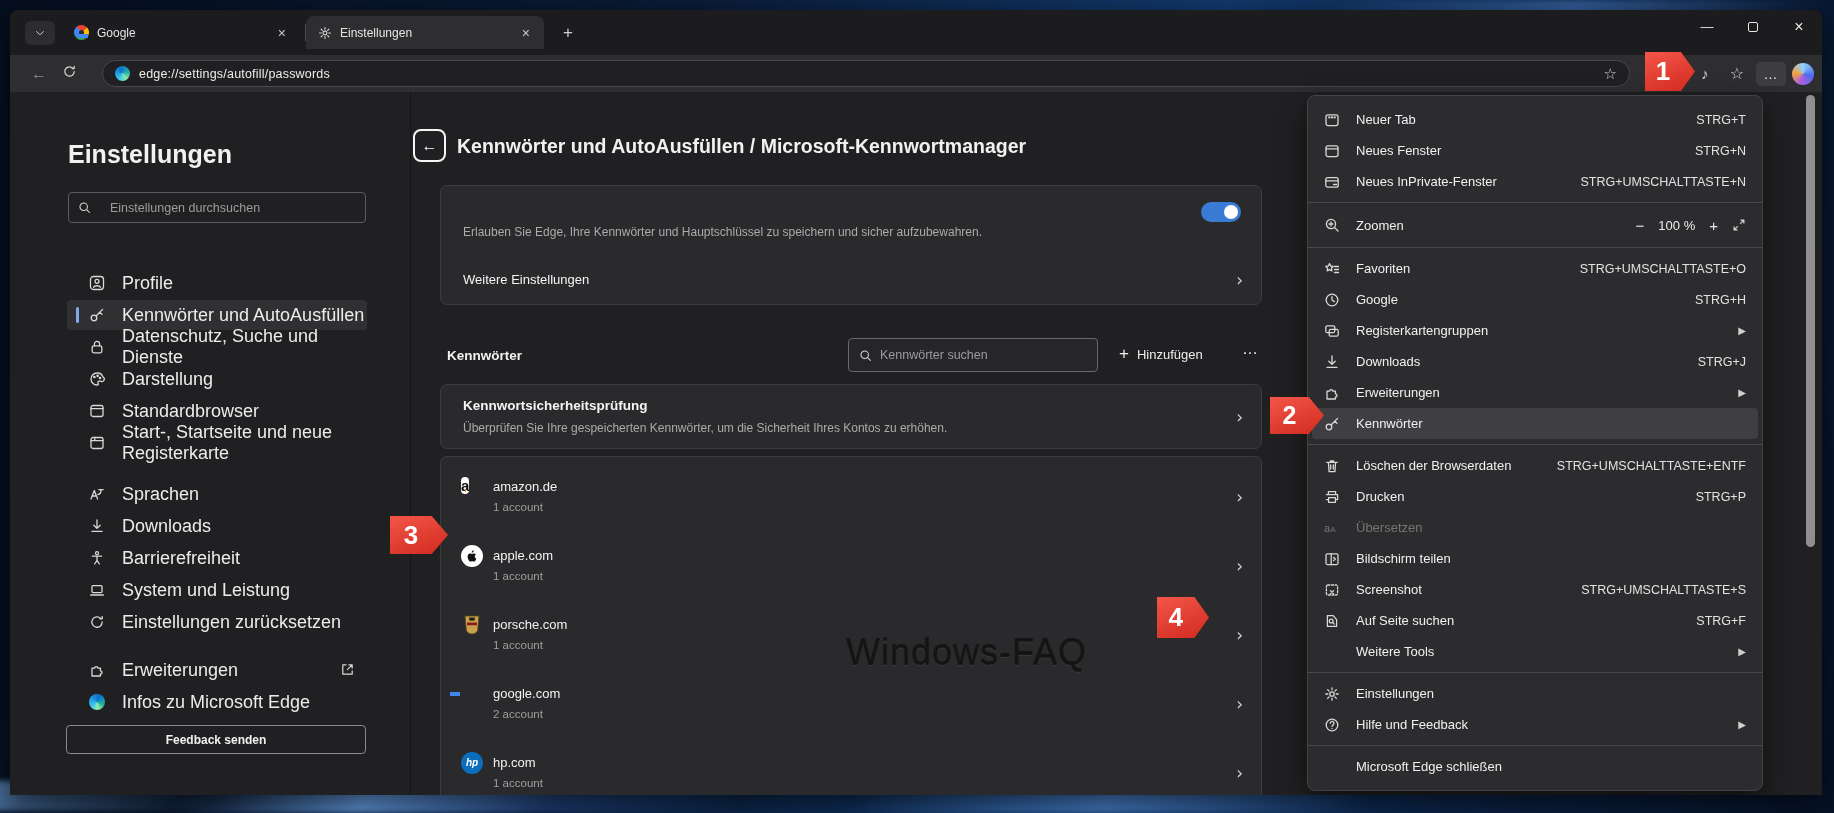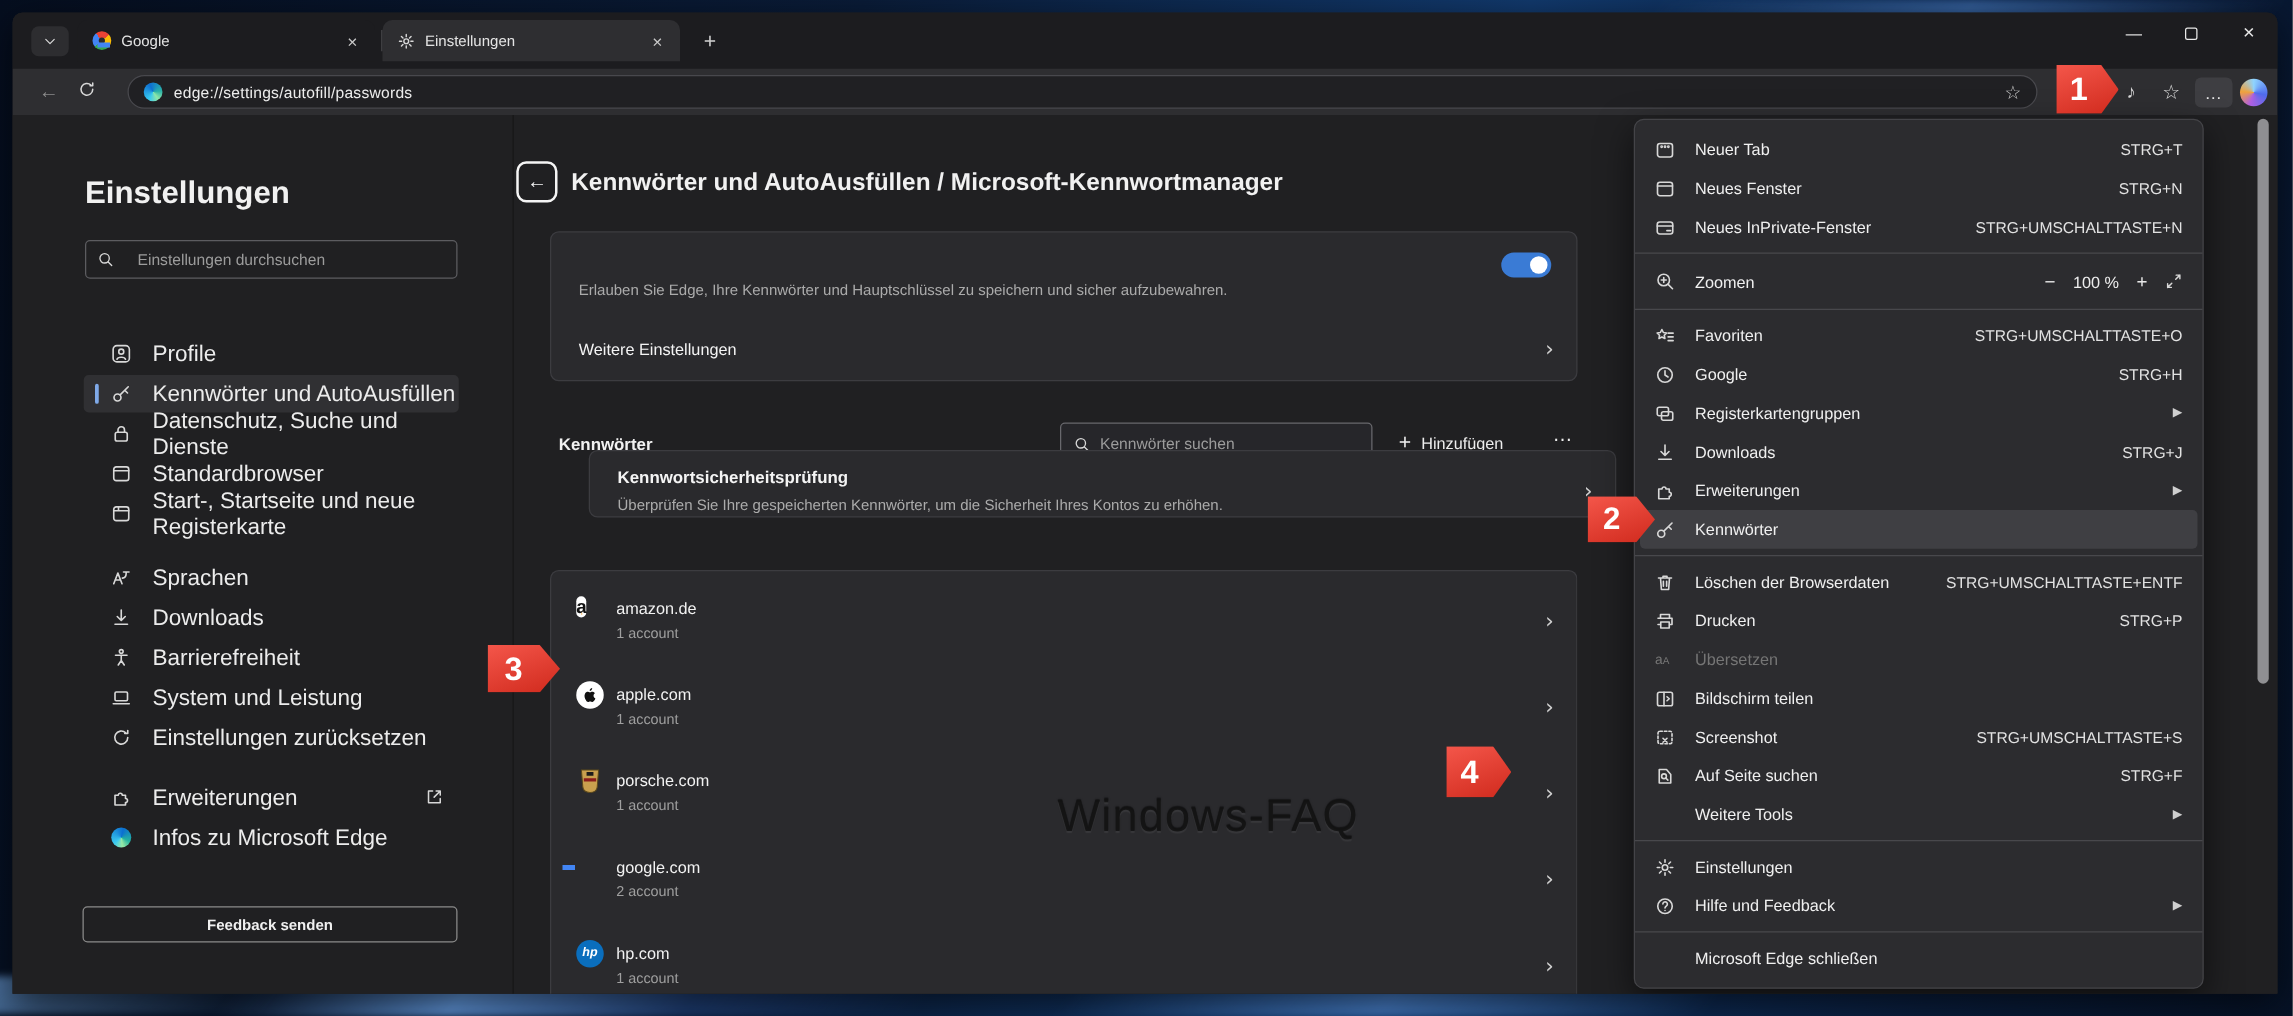--- a/index.html
+++ b/index.html
@@ -79,21 +79,21 @@
   .card1 { top:93px; height:120px; }
   .toggle { position:absolute; right:20px; top:16px; width:40px; height:20px; border-radius:10px; background:var(--toggle,#3a7bd5); }
   .toggle i { position:absolute; right:3px; top:3px; width:14px; height:14px; border-radius:50%; background:#fff; }
   .sec-row { position:absolute; left:36px; top:246px; width:815px; height:36px; }
   .sec-lbl { position:absolute; left:0; top:10px; font-size:13.5px; font-weight:700; }
   .pw-search { position:absolute; left:401px; top:0; width:250px; height:34px; border:1px solid #68686d; border-radius:4px; display:flex; align-items:center; padding:0 10px; color:#9c9c9c; background:#26262a; }
   .pw-search span { margin-left:8px; font-size:12.5px; }
   .add-btn { position:absolute; left:672px; top:6px; background:none; border:none; color:#ededed; font-size:13px; display:flex; align-items:center; gap:8px; }
   .add-btn b { font-size:17px; font-weight:400; }
   .sec-dots { position:absolute; left:795px; top:2px; background:none; border:none; color:#ededed; font-size:16px; letter-spacing:2px; }
-  .card2 { top:268px; height:54px;margin-left:31px; }
+  .card2 { top:292px; height:65px; }
   .card3 { top:364px; height:421px; border-bottom:none; border-radius:7px 7px 0 0; }
   .pw-row { position:relative; height:69px; }
   .pw-ic { position:absolute; left:20px; top:13px; width:22px; height:22px; }
   .pw-dom { position:absolute; left:52px; top:16px; font-size:13px; color:#f2f2f2; }
   .pw-acc { position:absolute; left:52px; top:38px; font-size:11.5px; color:#9f9f9f; }
   .pw-row .chev { top:24px; }
   .amz { border-radius:5px; background:#fff; position:relative; color:#111; font-weight:700; font-size:15px; text-align:center; line-height:20px; }
   .amz::after { content:""; position:absolute; left:4px; right:3px; bottom:2px; height:5px; border-bottom:2px solid #f79400; border-radius:0 0 9px 9px; }
   .apl { border-radius:50%; background:#fff; display:flex; align-items:center; justify-content:center; }
   .gic { border-radius:50%; background:conic-gradient(from -40deg,#ea4335 0 90deg,#fbbc05 90deg 180deg,#34a853 180deg 270deg,#4285f4 270deg 360deg); position:relative; }
@@ -216,20 +216,29 @@
         </div>
         <div class="sb-item">
           <svg class="ic st" viewBox="0 0 16 16">
               <rect x="3.2" y="6.8" width="9.6" height="7" rx="1.5"></rect>
               <path d="M5.4 6.8V5a2.6 2.6 0 0 1 5.2 0v1.8"></path>
             </svg>
           <span>Datenschutz, Suche und Dienste</span>
         </div>
         <div class="sb-item">
           <svg class="ic st" viewBox="0 0 16 16">
+              <path d="M8 2a6 6 0 1 0 0 12c1.4 0 1.6-1 1-1.9-.5-.9.1-1.9 1.4-1.9h1.2A2.4 2.4 0 0 0 14 6 6 6 0 0 0 8 2z"></path>
+              <circle cx="5.4" cy="6" r=".7"></circle>
+              <circle cx="8.6" cy="4.8" r=".7"></circle>
+              <circle cx="11" cy="7" r=".7"></circle>
+            </svg>
+          <span>Darstellung</span>
+        </div>
+        <div class="sb-item">
+          <svg class="ic st" viewBox="0 0 16 16">
               <rect x="2" y="2.5" width="12" height="11" rx="2"></rect>
               <path d="M2 5.6h12"></path>
             </svg>
           <span>Standardbrowser</span>
         </div>
         <div class="sb-item">
           <svg class="ic st" viewBox="0 0 16 16">
               <rect x="2" y="2.5" width="12" height="11" rx="2"></rect>
               <path d="M2 5.6h12M5.8 2.5v3"></path>
             </svg>

